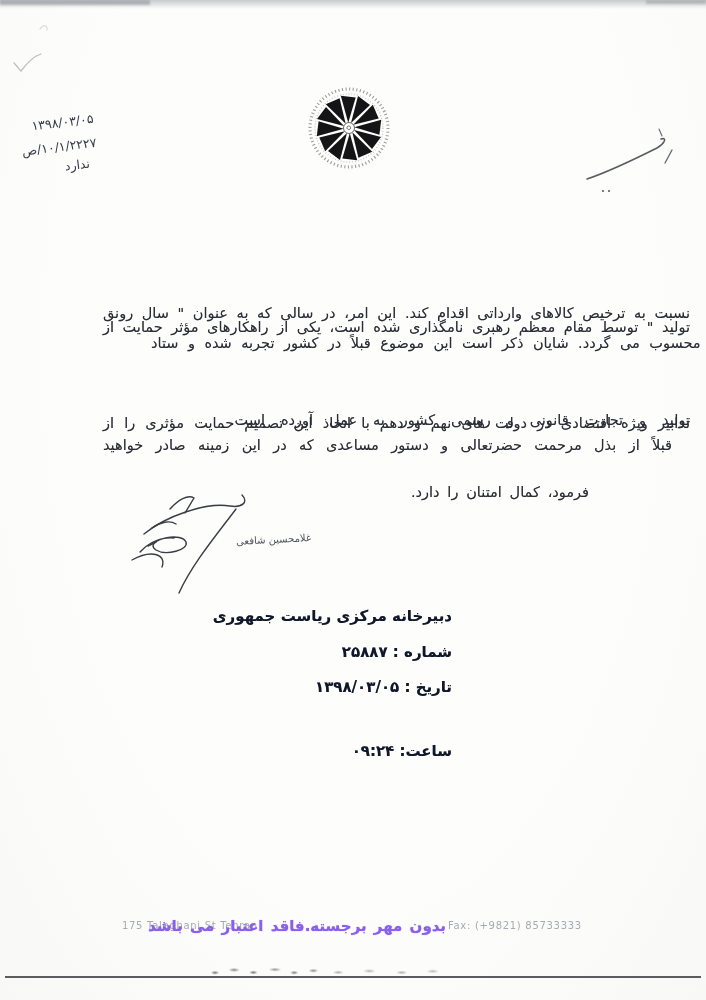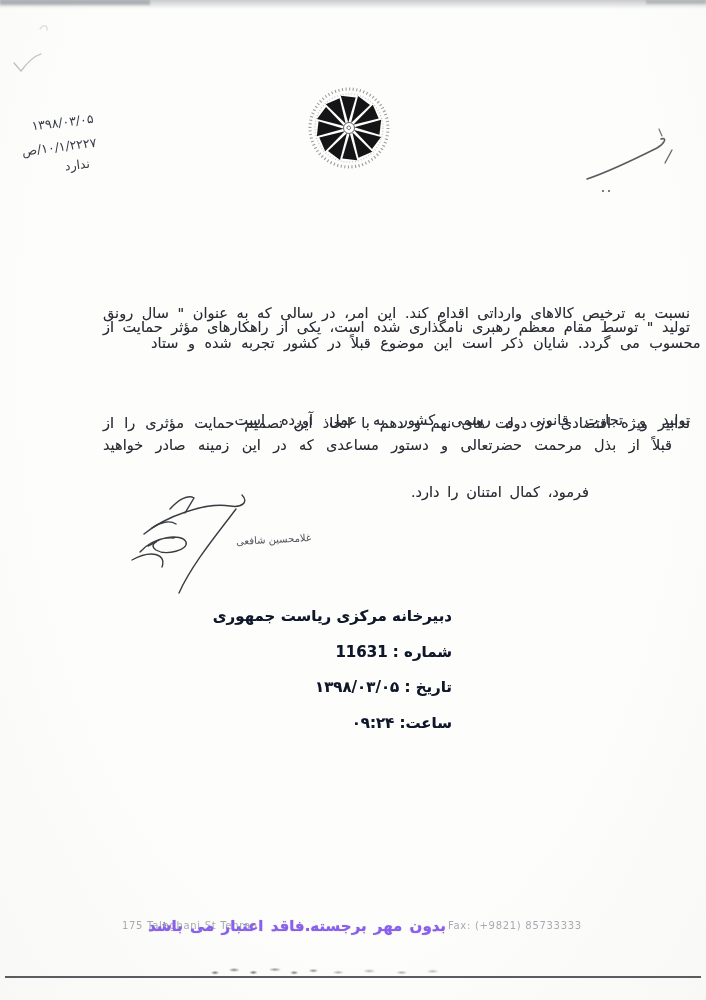--- a/index.html
+++ b/index.html
@@ -131,19 +131,19 @@
     <path d="M14,76 C28,60 56,57 60,66 C63,74 40,80 30,74 C21,68 34,61 48,62"></path>
     <path d="M110,33 C92,57 66,88 53,117"></path>
     <path d="M6,84 C24,74 41,77 36,91"></path>
     <path d="M26,52 C34,46 44,44 50,48"></path>
     <path d="M22,70 L30,66"></path>
   </g>
 </svg>
 <div class="abs sig-name">غلامحسین شافعی</div>
 
 <div class="stamp-line" style="top:607px;">دبیرخانه مرکزی ریاست جمهوری</div>
-<div class="stamp-line" style="top:643px;">شماره : 11631</div>
+<div class="stamp-line" style="top:643px;">شماره : ۲۵۸۸۷</div>
 <div class="stamp-line" style="top:678px;">تاریخ : ۱۳۹۸/۰۳/۰۵</div>
-<div class="stamp-line" style="top:714px;">ساعت: ۰۹:۲۴</div>
+<div class="stamp-line" style="top:742px;">ساعت: ۰۹:۲۴</div>
 
 <span class="abs footer-gray" style="left:122px;">175 Taleghani St Tehran</span>
 <span class="abs footer-gray" style="left:448px;">Fax: (+9821) 85733333</span>
 <span class="abs footer-note">بدون مهر برجسته.فاقد اعتبار می باشد</span>
 
 </body></html>

